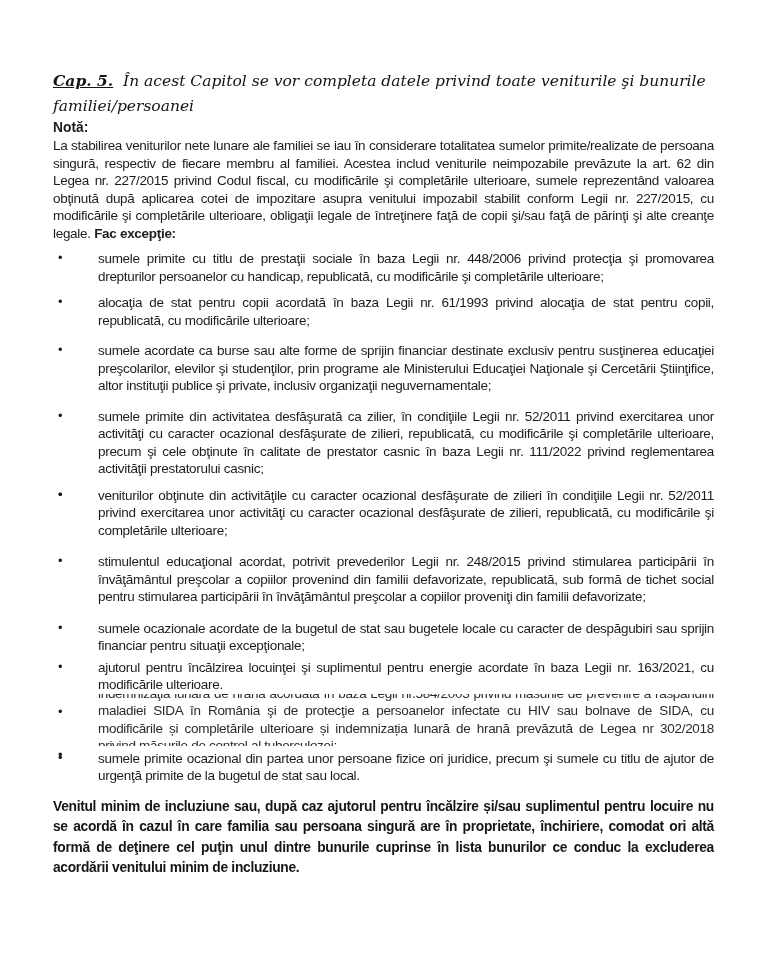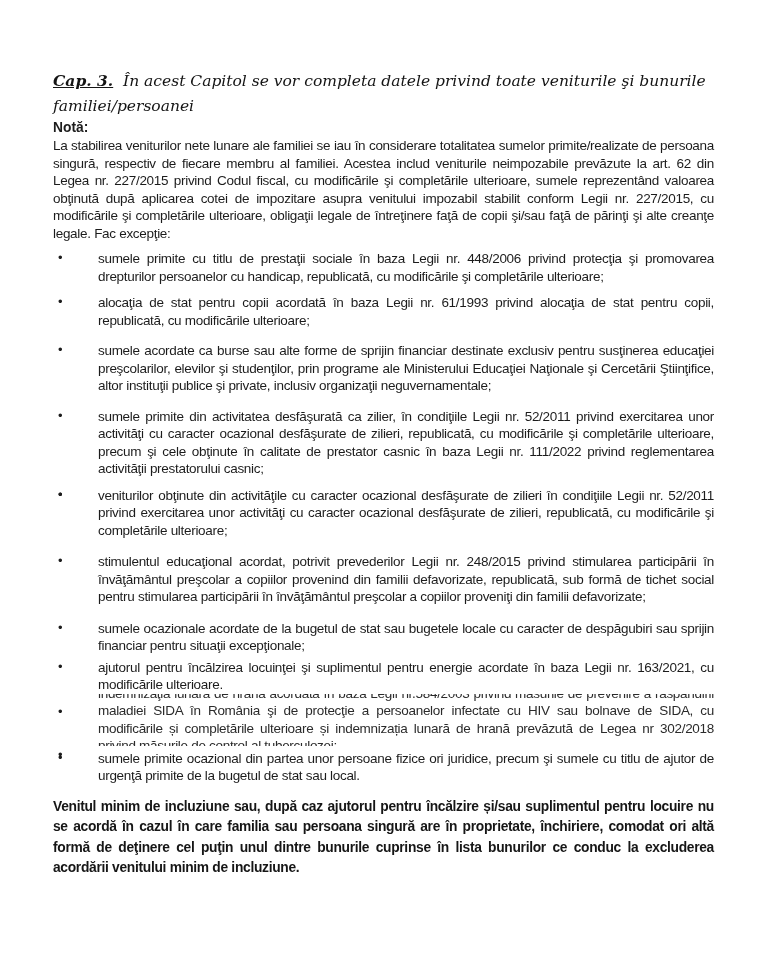--- a/index.html
+++ b/index.html
@@ -36,21 +36,21 @@
     font-size: 13.8px;
     font-weight: bold;
     line-height: 18px;
   }
   .body-text {
     font-size: 13.5px;
     line-height: 17.5px;
     letter-spacing: -0.3px;
     text-align: justify;
   }
-  .bold { font-weight: normal; }
+  .bold { font-weight: bold; }
 
   
   .exceptions-list { margin-top: 8px; }
   .list-item {
     position: relative;
     padding-left: 45px;
     margin-bottom: 9px;
   }
   .list-item .bullet {
     position: absolute;
@@ -86,21 +86,21 @@
     text-align: justify;
     color: #161616;
   }
 </style>
 </head>
 <body>
 
 <div class="page">
 
   <div class="chapter-header">
-    <div><span class="chapter-label">Cap. 3.</span>&nbsp; <span>În acest Capitol se vor completa datele privind toate veniturile şi bunurile  familiei/persoanei</span></div>
+    <div><span class="chapter-label">Cap. 5.</span>&nbsp; <span>În acest Capitol se vor completa datele privind toate veniturile şi bunurile  familiei/persoanei</span></div>
   </div>
 
   <div class="note-label">Notă:</div>
 
   <div class="body-text"><span>La stabilirea veniturilor nete lunare ale familiei se iau în considerare totalitatea sumelor primite/realizate de persoana singură, respectiv de fiecare membru al familiei. Acestea includ veniturile neimpozabile prevăzute la art. 62 din Legea nr. 227/2015 privind Codul fiscal, cu modificările şi completările ulterioare, sumele reprezentând valoarea obţinută după aplicarea cotei de impozitare asupra venitului impozabil stabilit conform Legii nr. 227/2015, cu modificările şi completările ulterioare, obligaţii legale de întreţinere faţă de copii şi/sau faţă de părinţi şi alte creanţe legale.</span> <span class="bold">Fac excepţie:</span></div>
 
   <div class="exceptions-list">
 
     <div class="list-item body-text">
       <span class="bullet">•</span>

